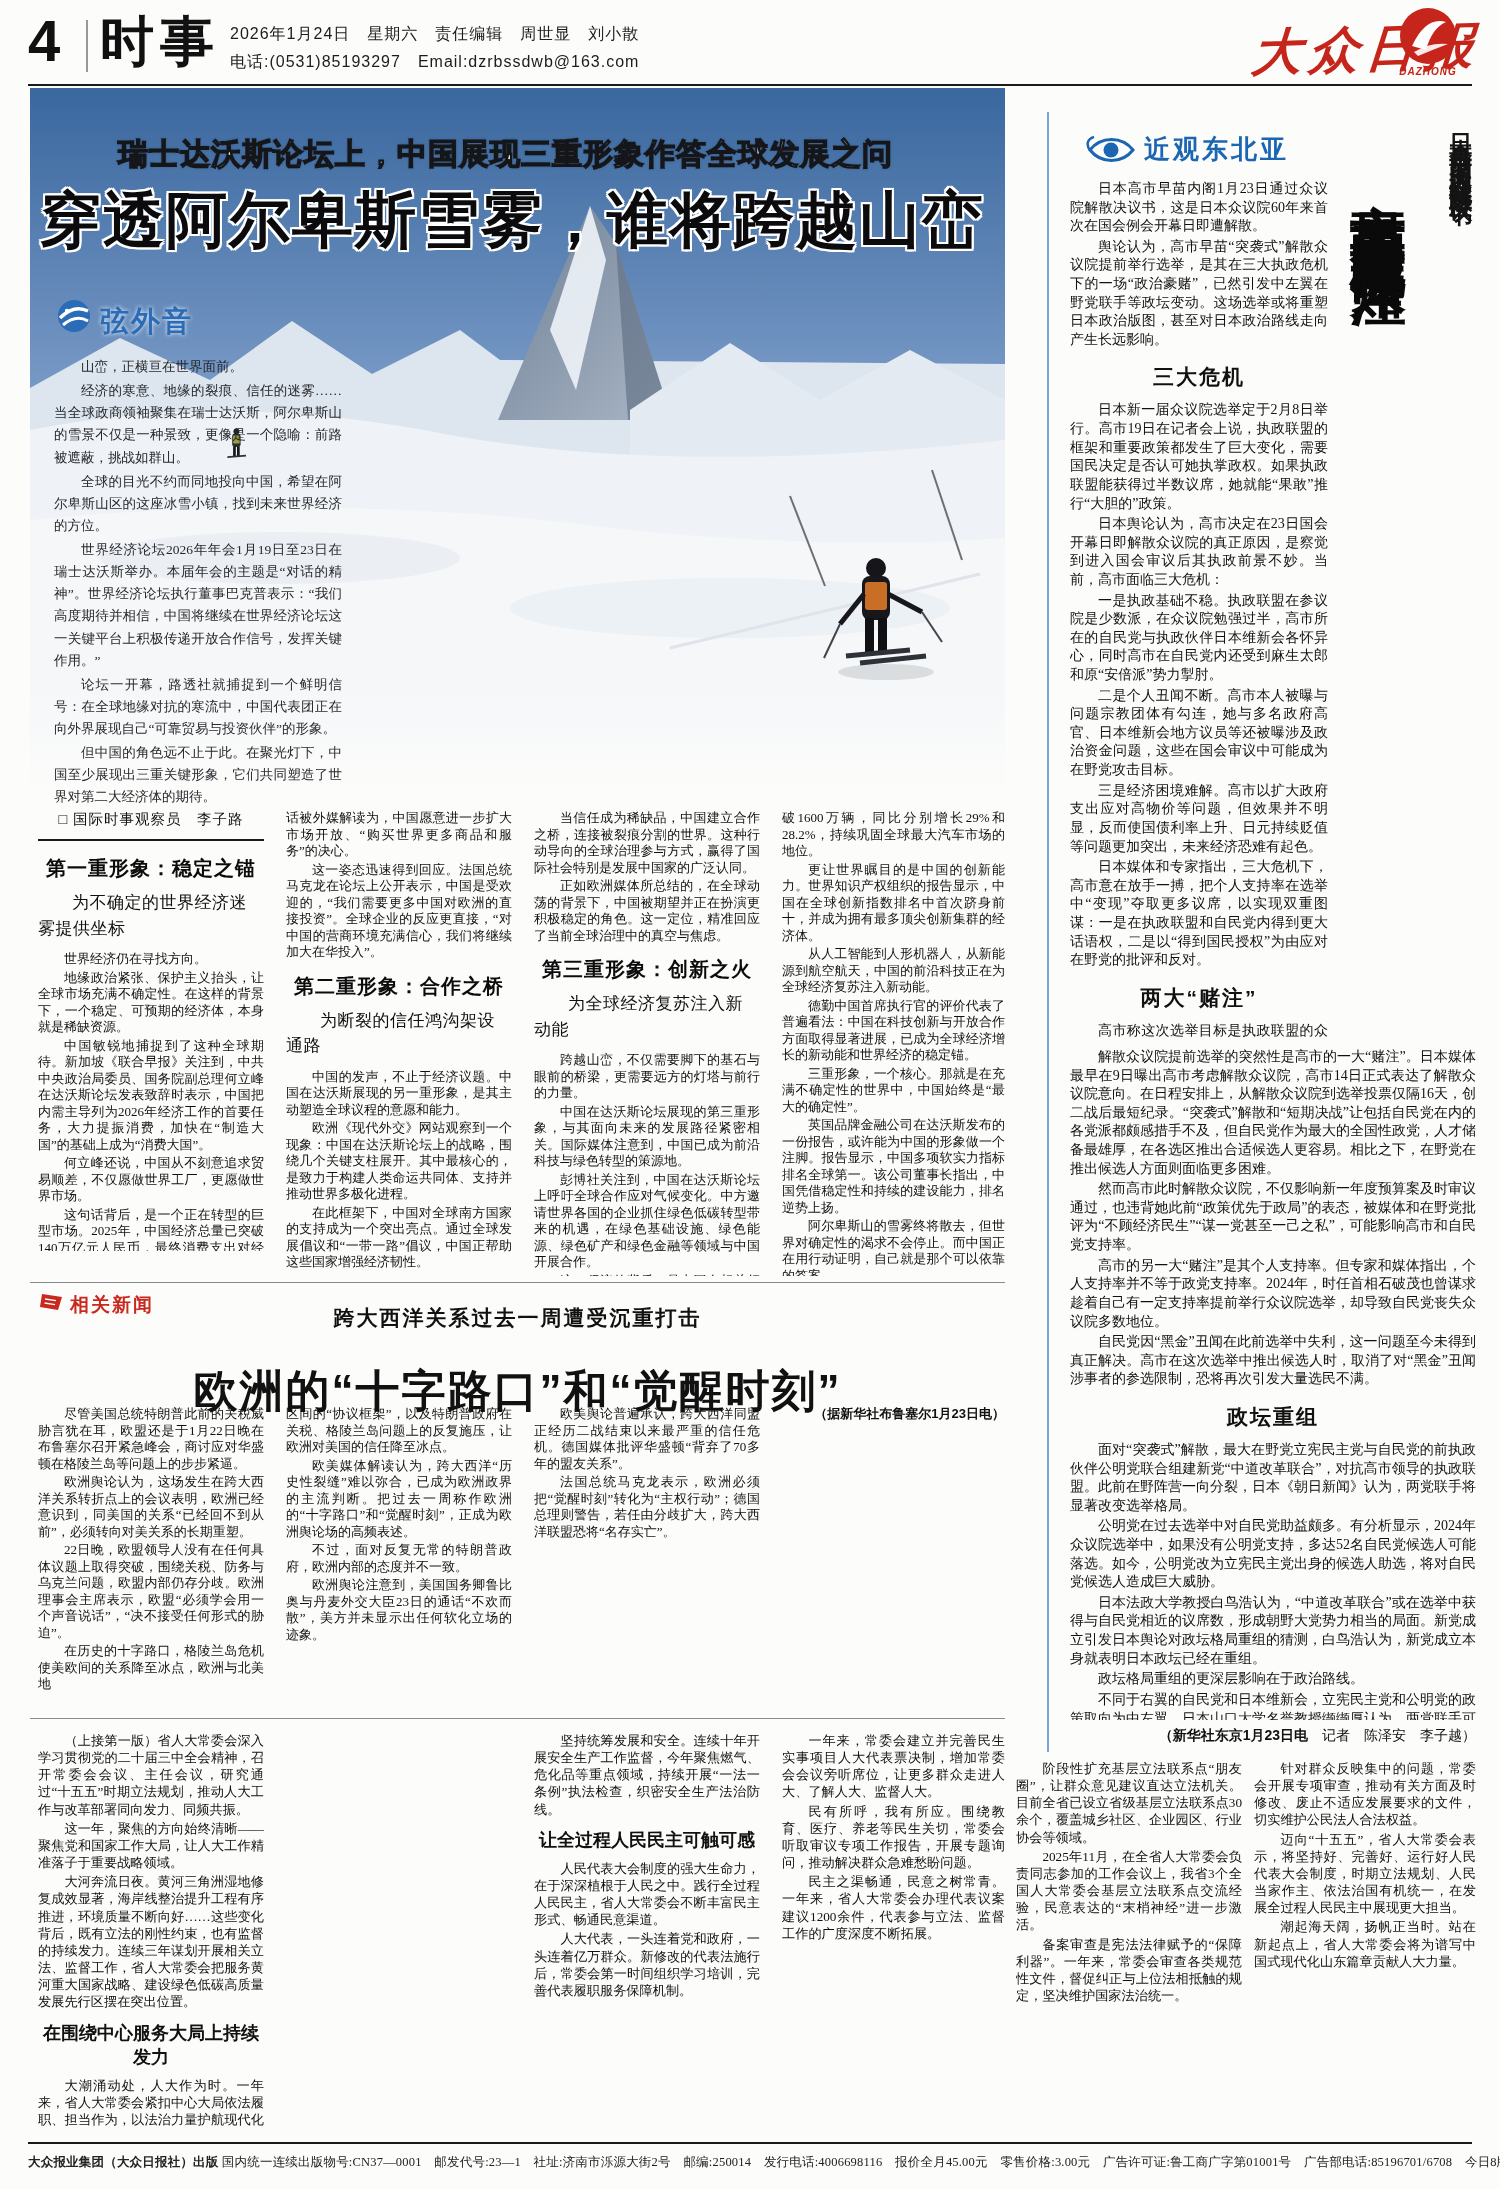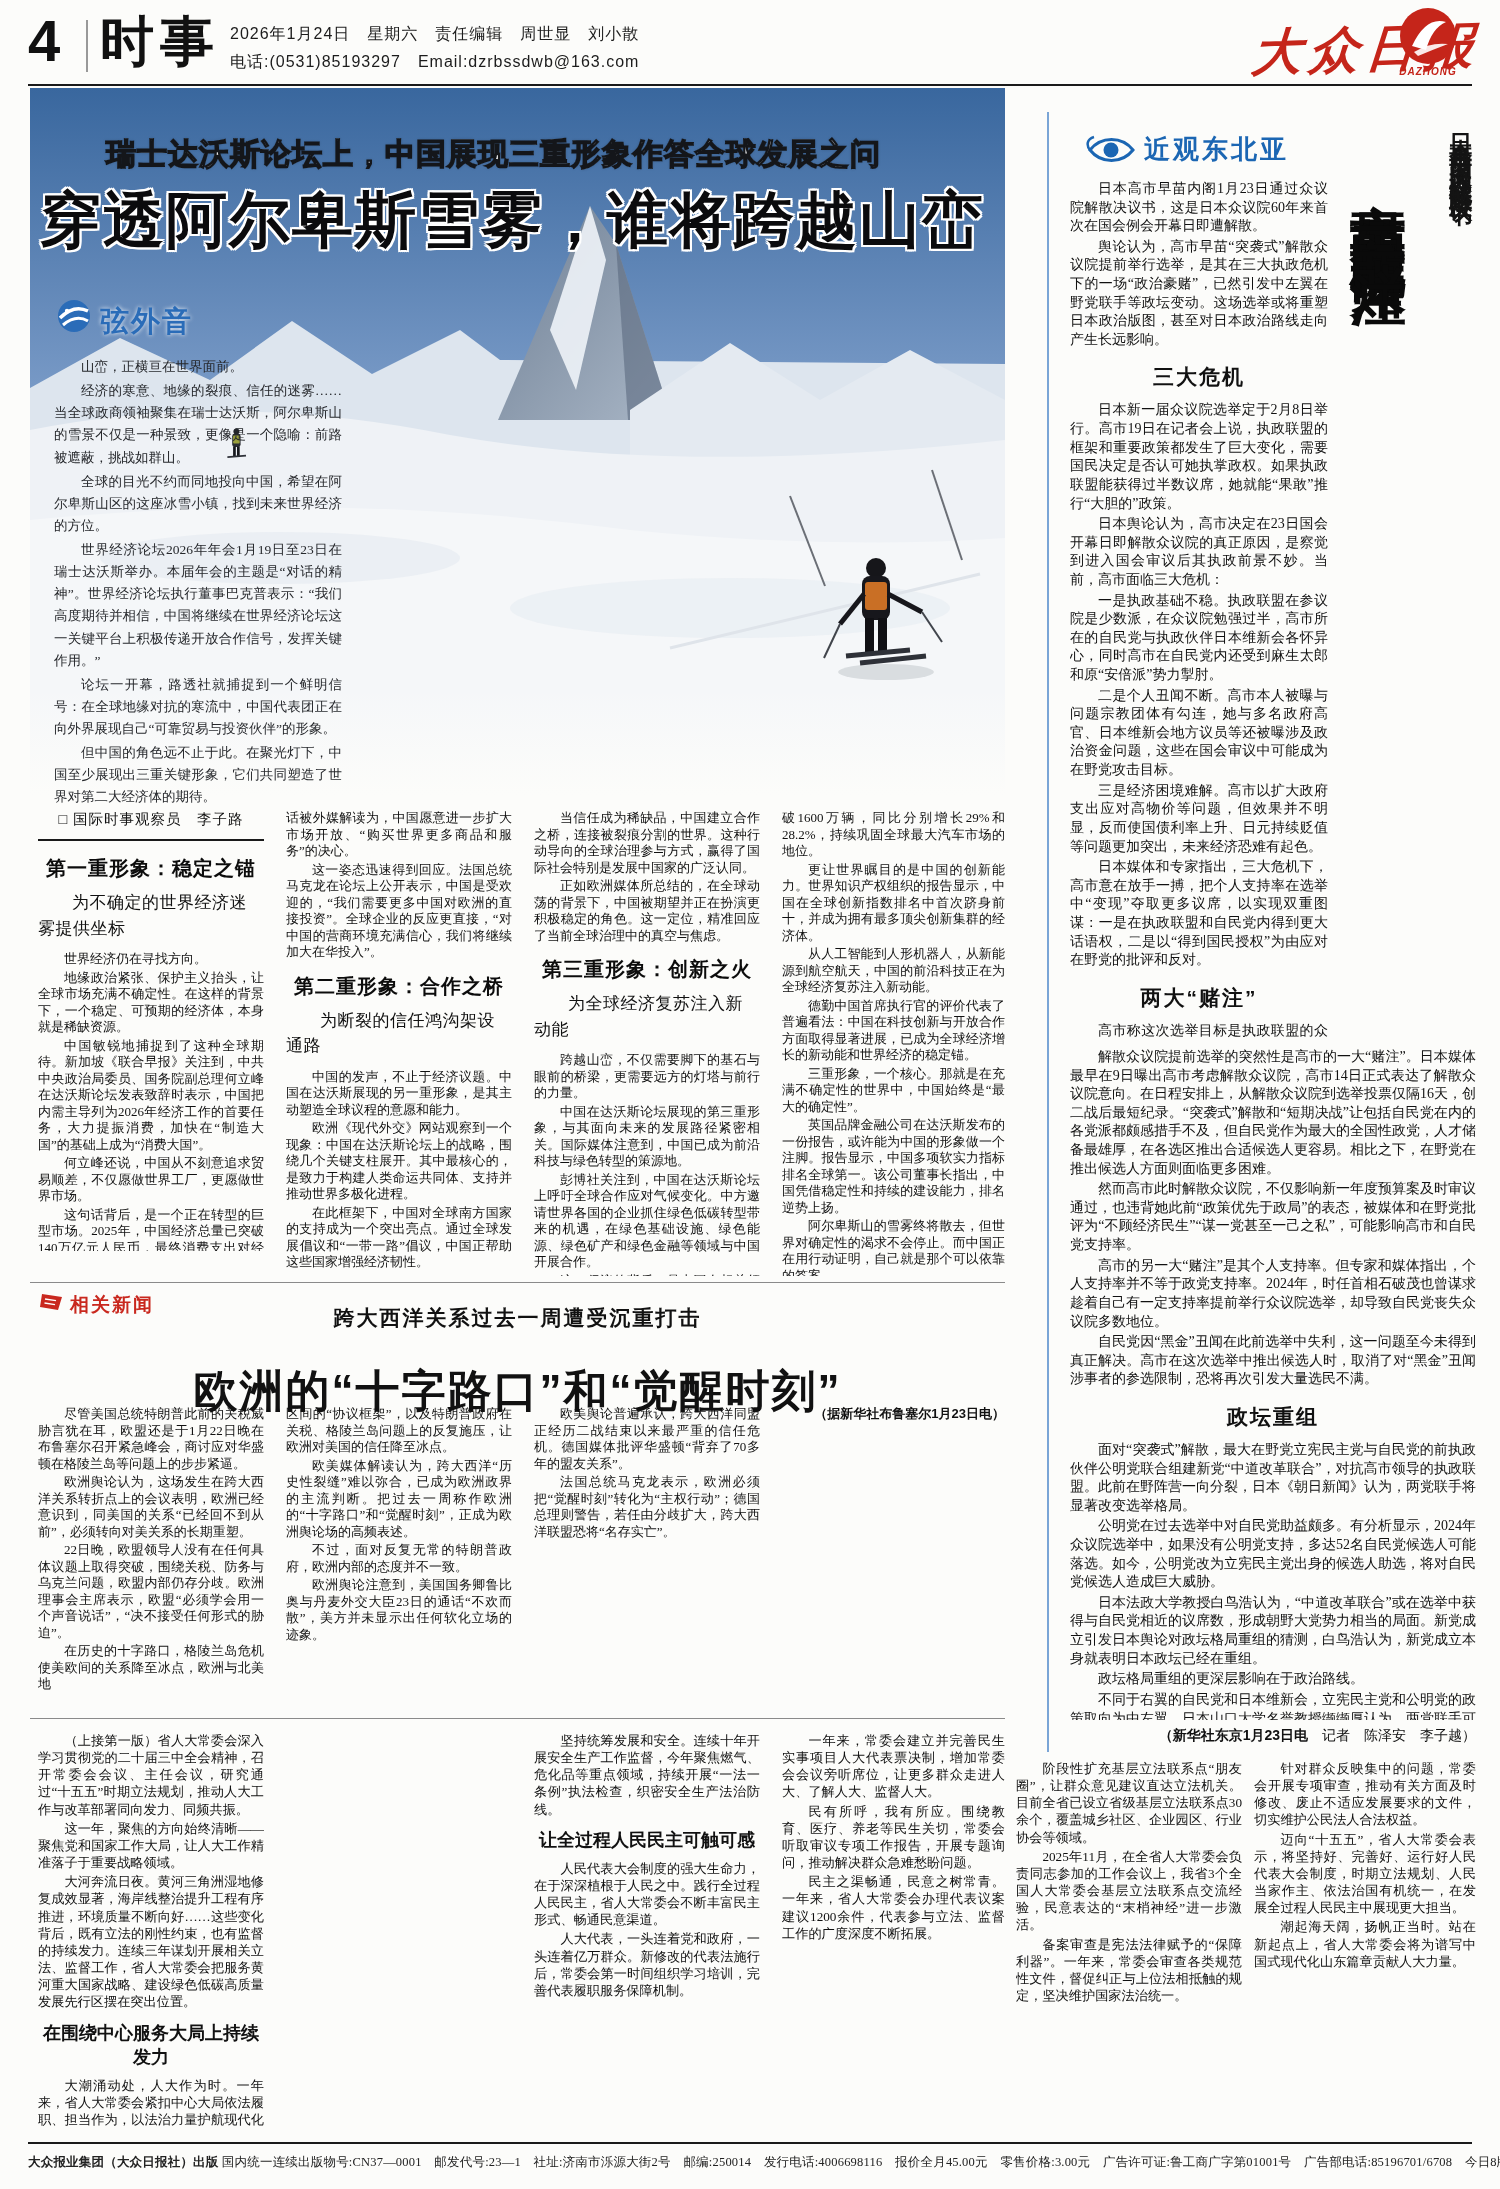--- a/index.html
+++ b/index.html
@@ -124,21 +124,21 @@
         <path d="M2,74 L-14,108" stroke="#41454c" stroke-width="2"></path>
         <path d="M84,62 L104,92" stroke="#41454c" stroke-width="2"></path>
         <rect x="27" y="68" width="9" height="34" fill="#101014"></rect>
         <rect x="40" y="68" width="9" height="34" fill="#101014"></rect>
         <path d="M8,106 L72,100" stroke="#2e3138" stroke-width="5"></path>
         <path d="M22,113 L88,106" stroke="#2e3138" stroke-width="5"></path>
       </g>
       <rect y="600" width="975" height="107" fill="url(#fade)"></rect>
     </svg>
 
-    <div class="abs kicker-outline" style="left:76px;top:46px;">瑞士达沃斯论坛上，中国展现三重形象作答全球发展之问</div>
+    <div class="abs kicker-outline" style="left:88px;top:46px;">瑞士达沃斯论坛上，中国展现三重形象作答全球发展之问</div>
     <div class="abs main-headline" style="left:10px;top:92px;">穿透阿尔卑斯雪雾，谁将跨越山峦</div>
 
     <div class="abs" style="left:26px;top:210px;width:36px;height:36px;">
       <svg width="36" height="36" viewBox="0 0 36 36">
         <circle cx="18" cy="18" r="16" fill="#2a6cb8"></circle>
         <path d="M4,20 Q18,6 32,13" stroke="#fff" stroke-width="3.5" fill="none"></path>
         <path d="M7,27 Q20,16 32,23" stroke="#fff" stroke-width="3" fill="none"></path>
         <circle cx="11" cy="13" r="2.2" fill="#fff"></circle>
       </svg>
     </div>

